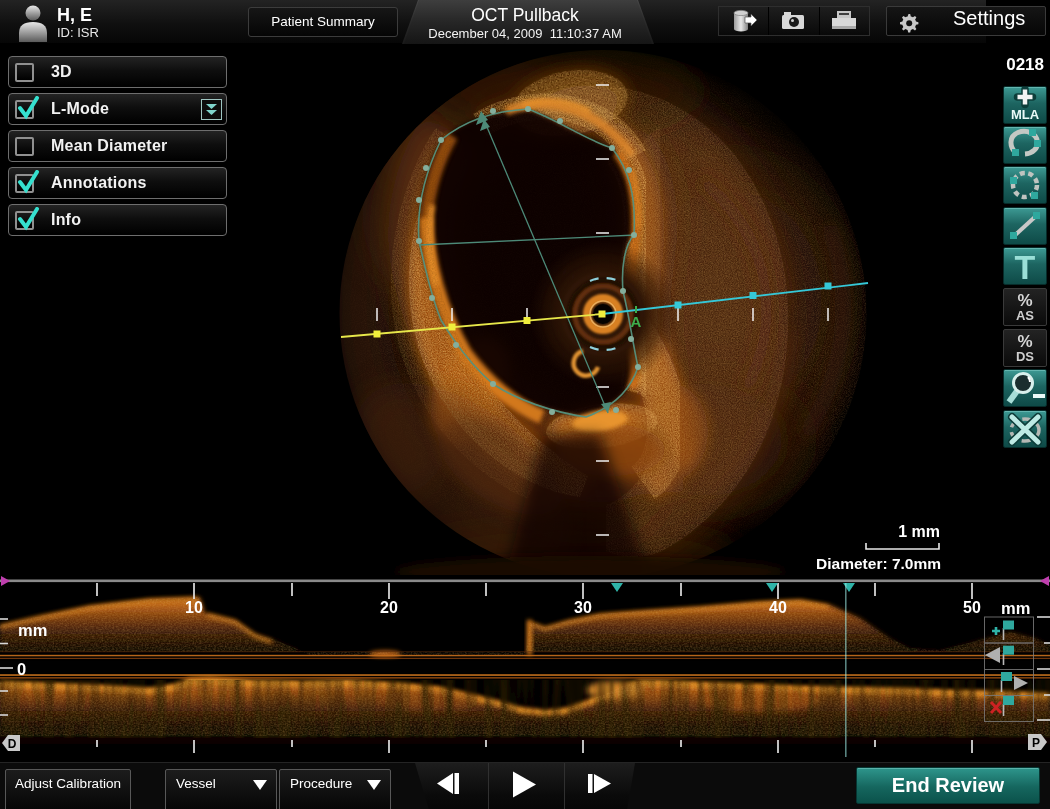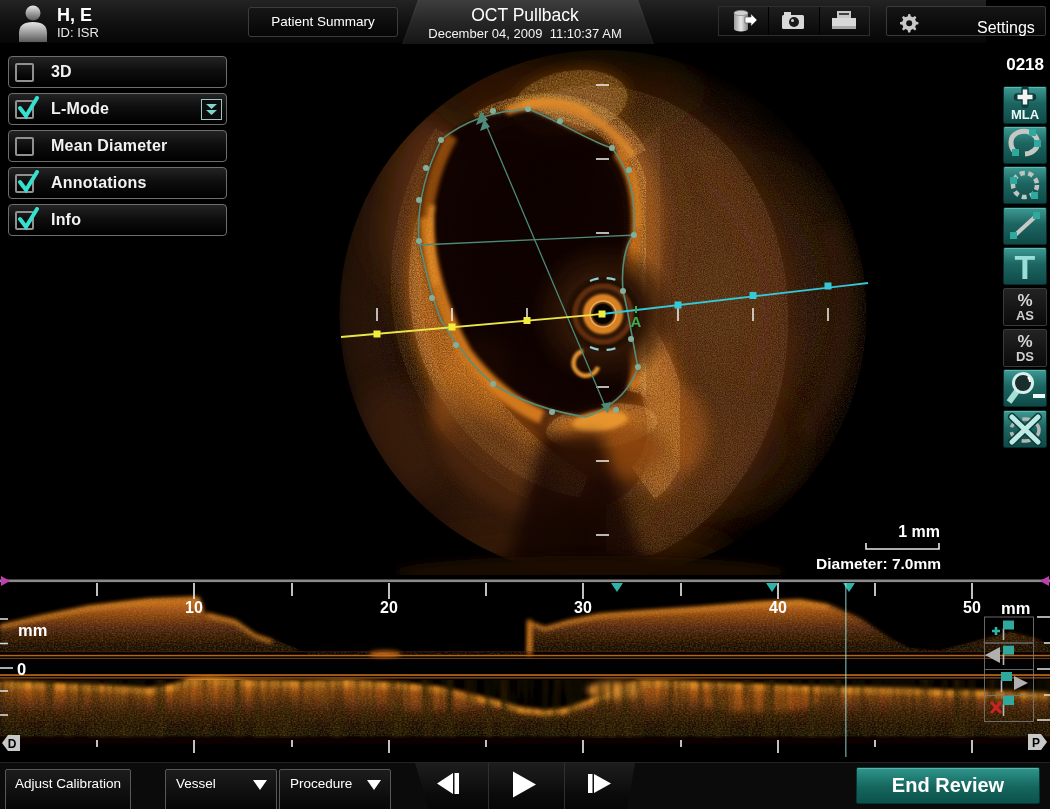--- a/index.html
+++ b/index.html
@@ -24,21 +24,21 @@
 .tb-title{position:absolute;left:405px;top:5px;width:240px;text-align:center;
   font-size:17.5px;font-weight:normal;color:#fff;}
 .tb-date{position:absolute;left:405px;top:26px;width:240px;text-align:center;
   font-size:13px;color:#f2f2f2;}
 #icnbtns{position:absolute;left:718px;top:6px;width:152px;height:30px;
   background:linear-gradient(#1e1e1e,#090909);border:1px solid #2e2e2e;display:flex;}
 #icnbtns .cell{flex:1;border-right:1px solid #000;position:relative;}
 #icnbtns .cell:last-child{border-right:none;}
 #btn-settings{position:absolute;left:886px;top:6px;width:160px;height:30px;
   background:linear-gradient(#151515,#060606);border:1px solid #3a3a3a;border-radius:2px;}
-#btn-settings span{position:absolute;left:66px;top:12px;font-size:16px;color:#fff;margin-left:24px;}
+#btn-settings span{position:absolute;left:66px;top:0;font-size:20px;color:#fff;}
 
 
 .row{position:absolute;left:8px;width:219px;height:32px;border:1px solid #6e6e6e;border-radius:4px;
   background:linear-gradient(#232323,#0e0e0e 45%,#010101 95%);}
 .row .cb{position:absolute;left:6px;top:6px;width:19px;height:19px;border:2px solid #909090;
   border-radius:2px;background:linear-gradient(#1a1a1a,#000);}
 .row .lbl{position:absolute;left:42px;top:6px;font-size:16px;color:#f2f2f2;font-weight:600;letter-spacing:.2px;}
 .chk{position:absolute;left:-1px;top:-6px;width:26px;height:26px;}
 #dd-lmode{position:absolute;left:192px;top:5px;width:21px;height:21px;border:1px solid #9fc6c2;
   background:#0c0c0c;}

